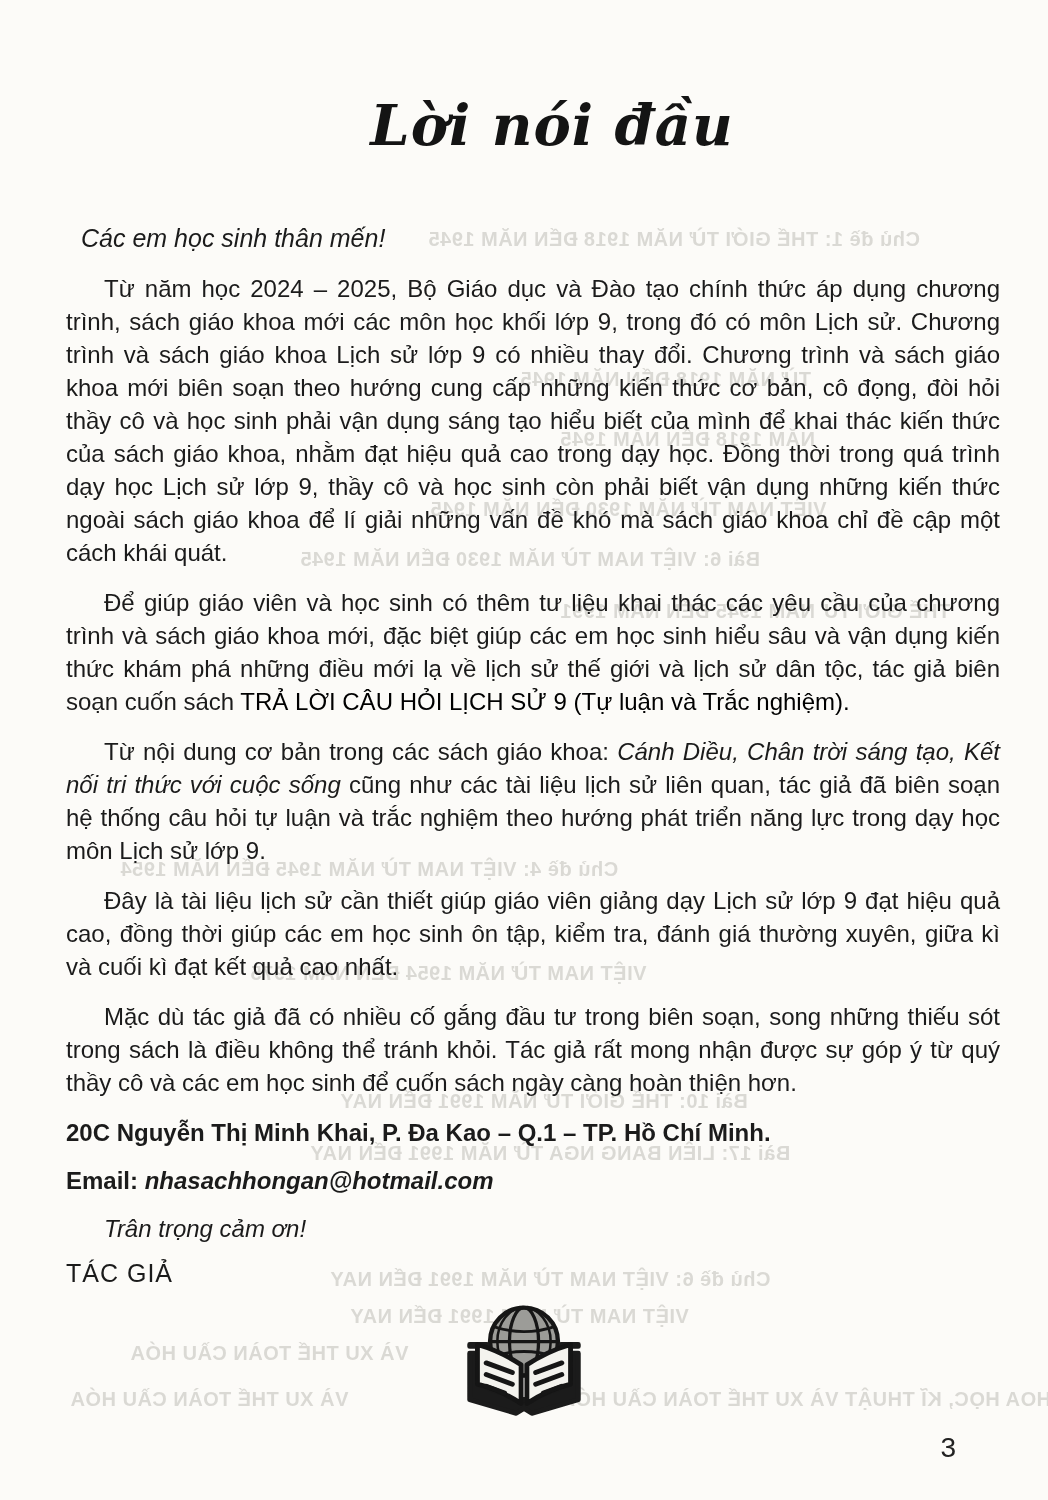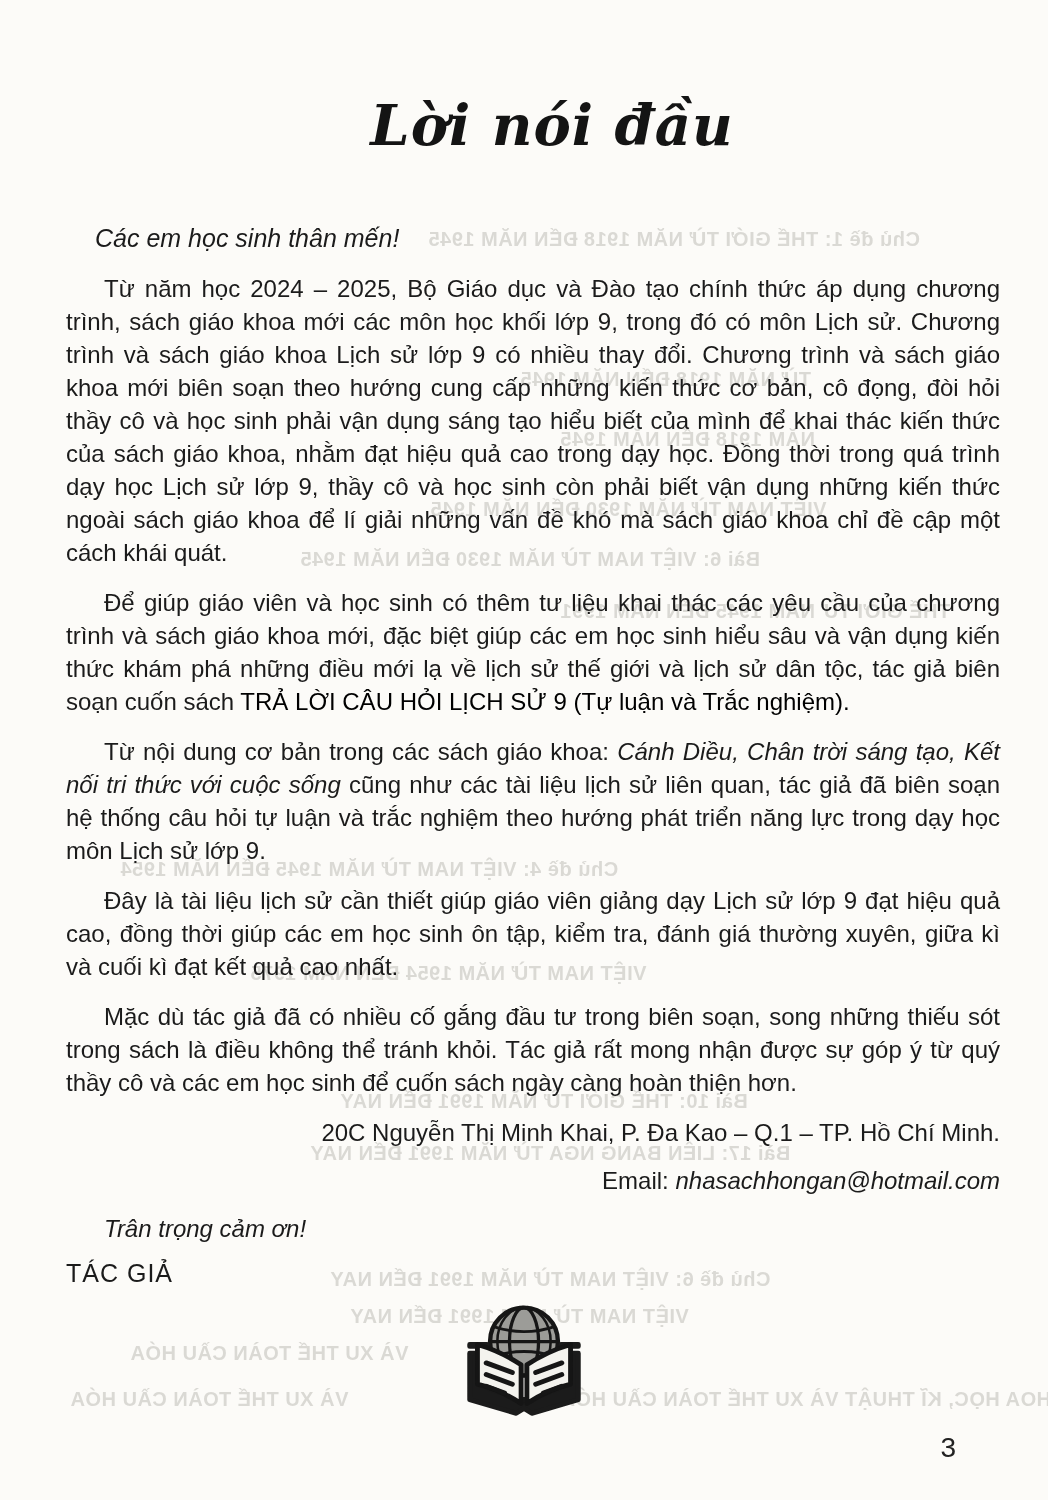--- a/index.html
+++ b/index.html
@@ -28,38 +28,38 @@
     text-align:center;
     font-family:"DejaVu Serif",serif;
     font-style:italic;font-weight:bold;
     font-size:56px;color:#141414;
     transform:translateX(28px);
     letter-spacing:1px;
   }
 
   
   .greeting{
-    position:absolute;top:224px;left:57px;
+    position:absolute;top:224px;left:43px;
     font-style:italic;font-size:25px;
     padding-left:38px;
   }
 
   
   .flow{
     position:absolute;top:272px;left:66px;width:934px;
     font-size:24px;line-height:33px;
   }
   .para{
     margin:0 0 17px 0;
     text-align:justify;
     text-indent:38px;
   }
   .bold{font-weight:normal;color:#000;}
   .italic{font-style:italic;}
-  .center-line{text-align:right;margin:0 0 15px 0;}
+  .center-line{text-align:left;margin:0 0 15px 0;font-weight:bold;}
   .address-line{margin-top:2px;}
   .thanks{font-style:italic;padding-left:38px;margin:10px 0 12px 0;}
   .author-row{text-align:left;font-weight:normal;padding-right:52px;font-size:25px;letter-spacing:1px;}
 
   
   .logo-wrap{
     position:absolute;top:1298px;left:0;width:100%;
     display:flex;justify-content:center;
     pointer-events:none;
   }

